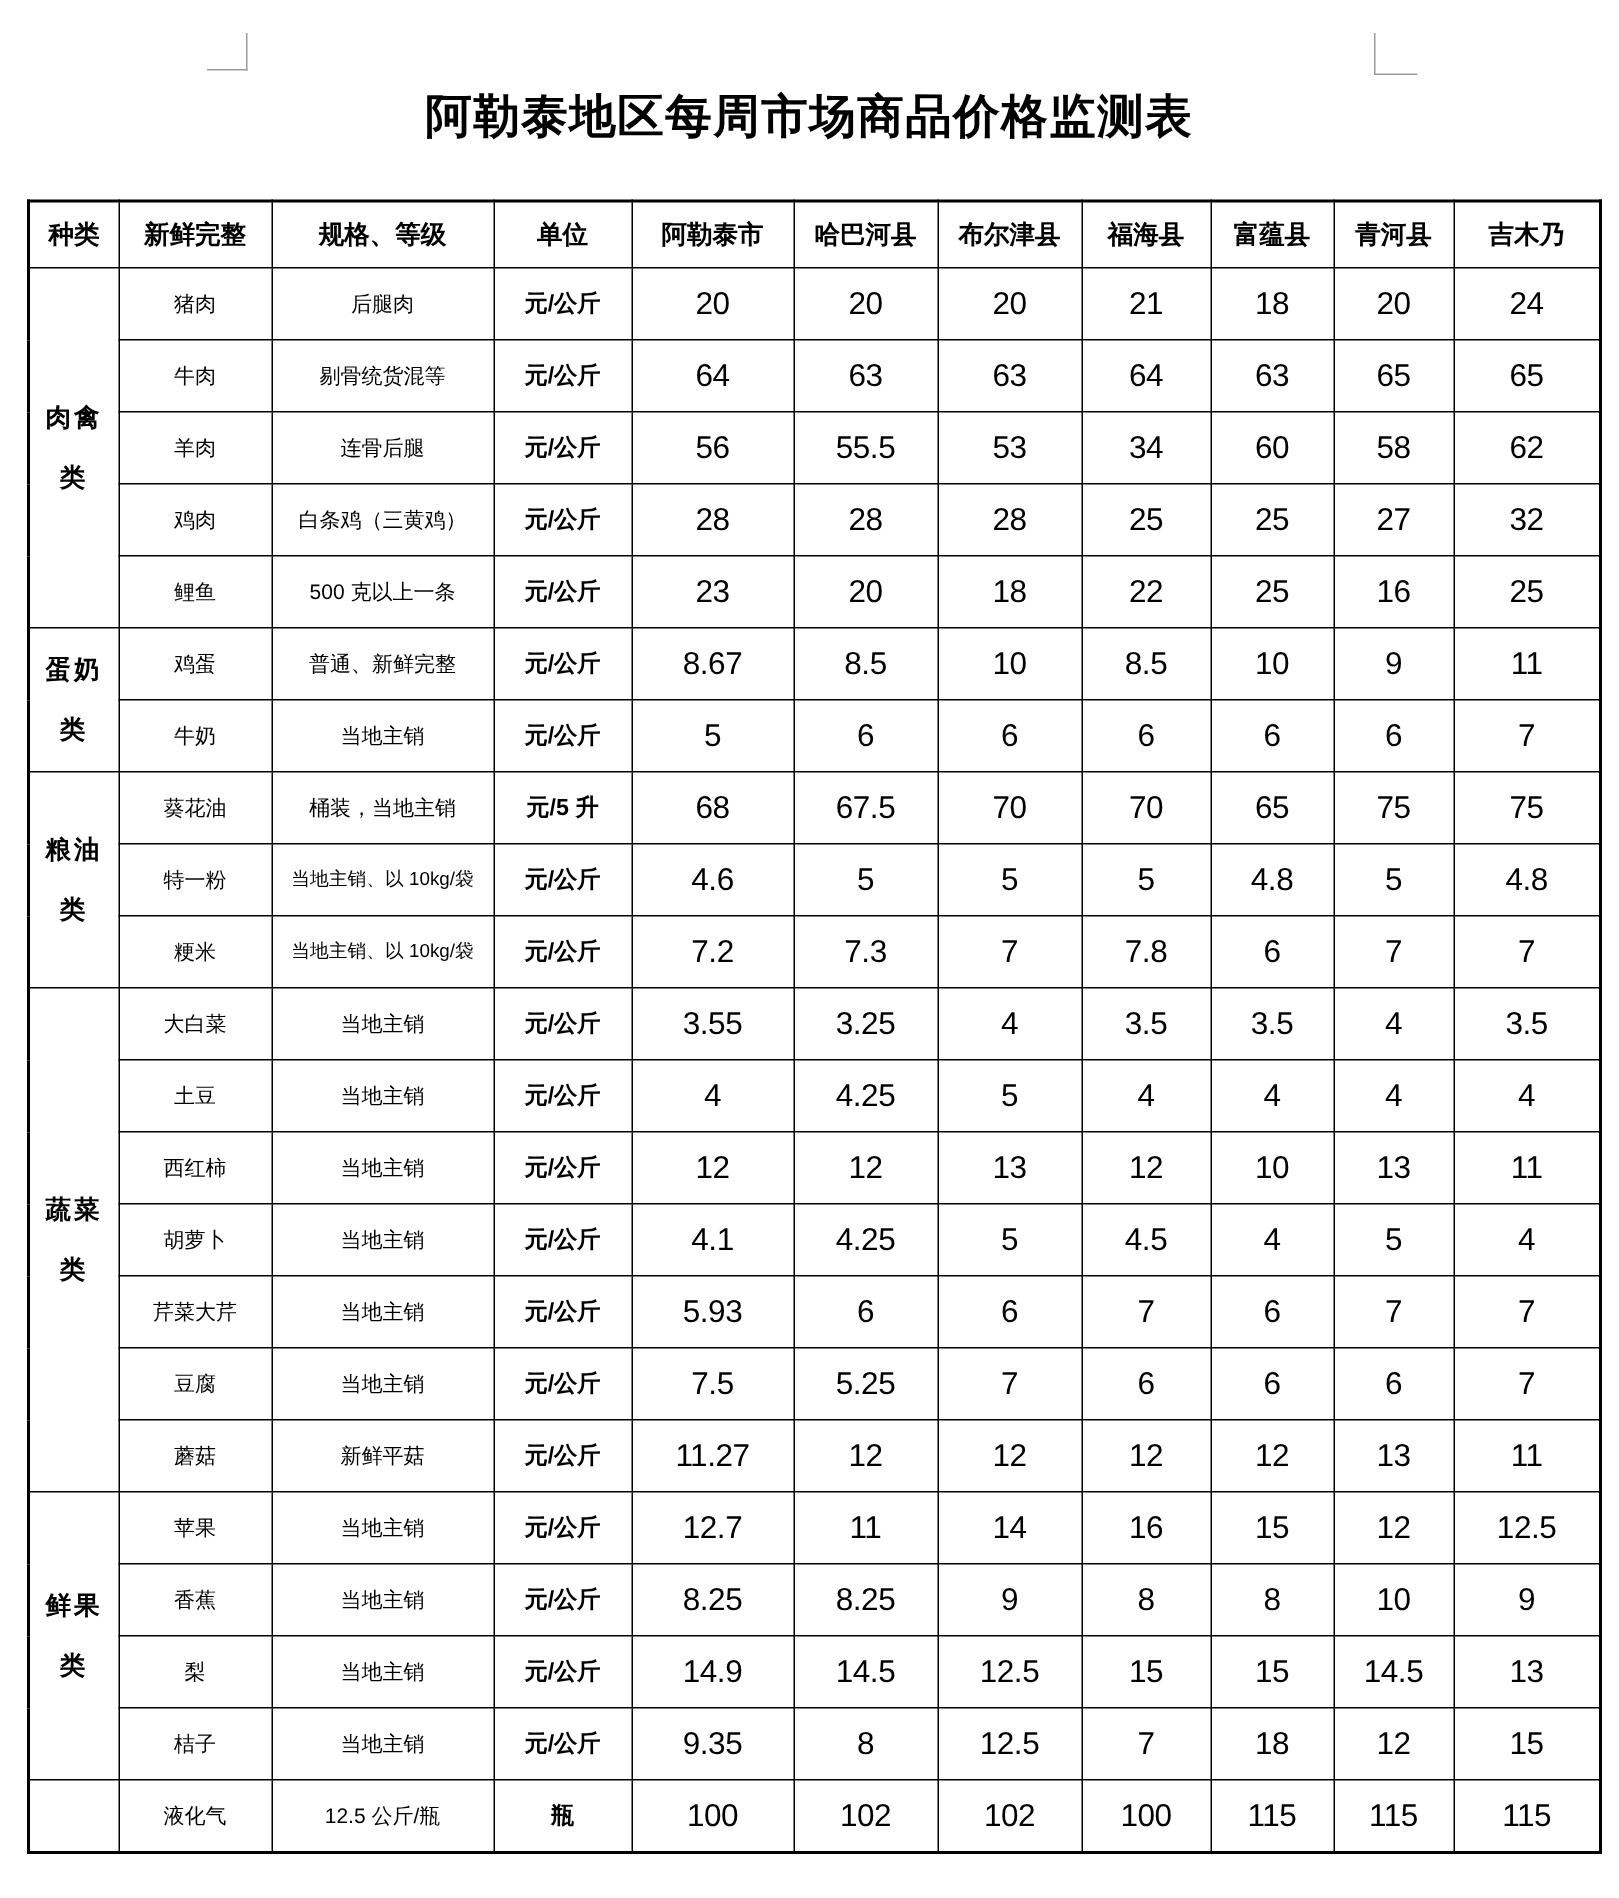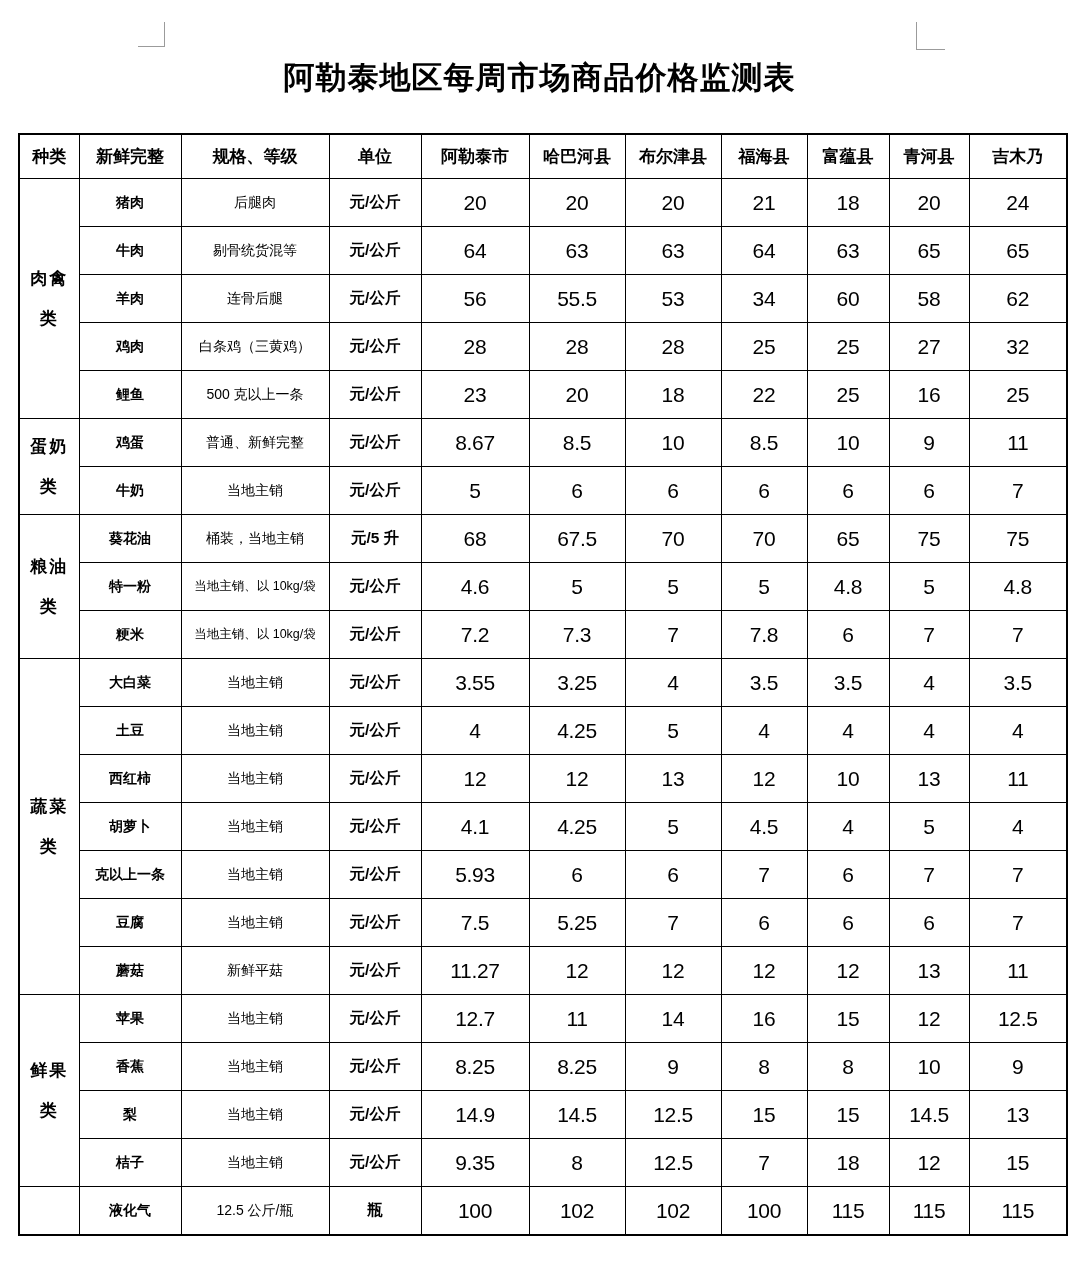--- a/index.html
+++ b/index.html
@@ -73,21 +73,21 @@
   td.cat { font-weight: bold; }
   td.cat span {
     display: inline-block;
     width: 44px;
     font-size: 17px;
     line-height: 40px;
     letter-spacing: 2px;
     word-break: break-all;
     vertical-align: middle;
   }
-  td.item  { font-size: 14px; font-weight: bold; }
+  td.item  { font-size: 14px; font-weight: normal; }
   td.spec  { font-size: 14px; font-weight: normal; }
   td.spec-small { font-size: 12.5px; }
   td.unit  { font-size: 15.5px; font-weight: bold; }
   td.price { font-size: 21px; font-weight: 500; letter-spacing: -0.3px; }
 </style>
 </head>
 <body>
 
 <div class="page">
   <div class="crop-tl"></div>
@@ -291,21 +291,21 @@
           <td class="unit">元/公斤</td>
           <td class="price">4.1</td>
           <td class="price">4.25</td>
           <td class="price">5</td>
           <td class="price">4.5</td>
           <td class="price">4</td>
           <td class="price">5</td>
           <td class="price">4</td>
         </tr>
         <tr>
-          <td class="item">克以上一条</td>
+          <td class="item">芹菜大芹</td>
           <td class="spec">当地主销</td>
           <td class="unit">元/公斤</td>
           <td class="price">5.93</td>
           <td class="price">6</td>
           <td class="price">6</td>
           <td class="price">7</td>
           <td class="price">6</td>
           <td class="price">7</td>
           <td class="price">7</td>
         </tr>

